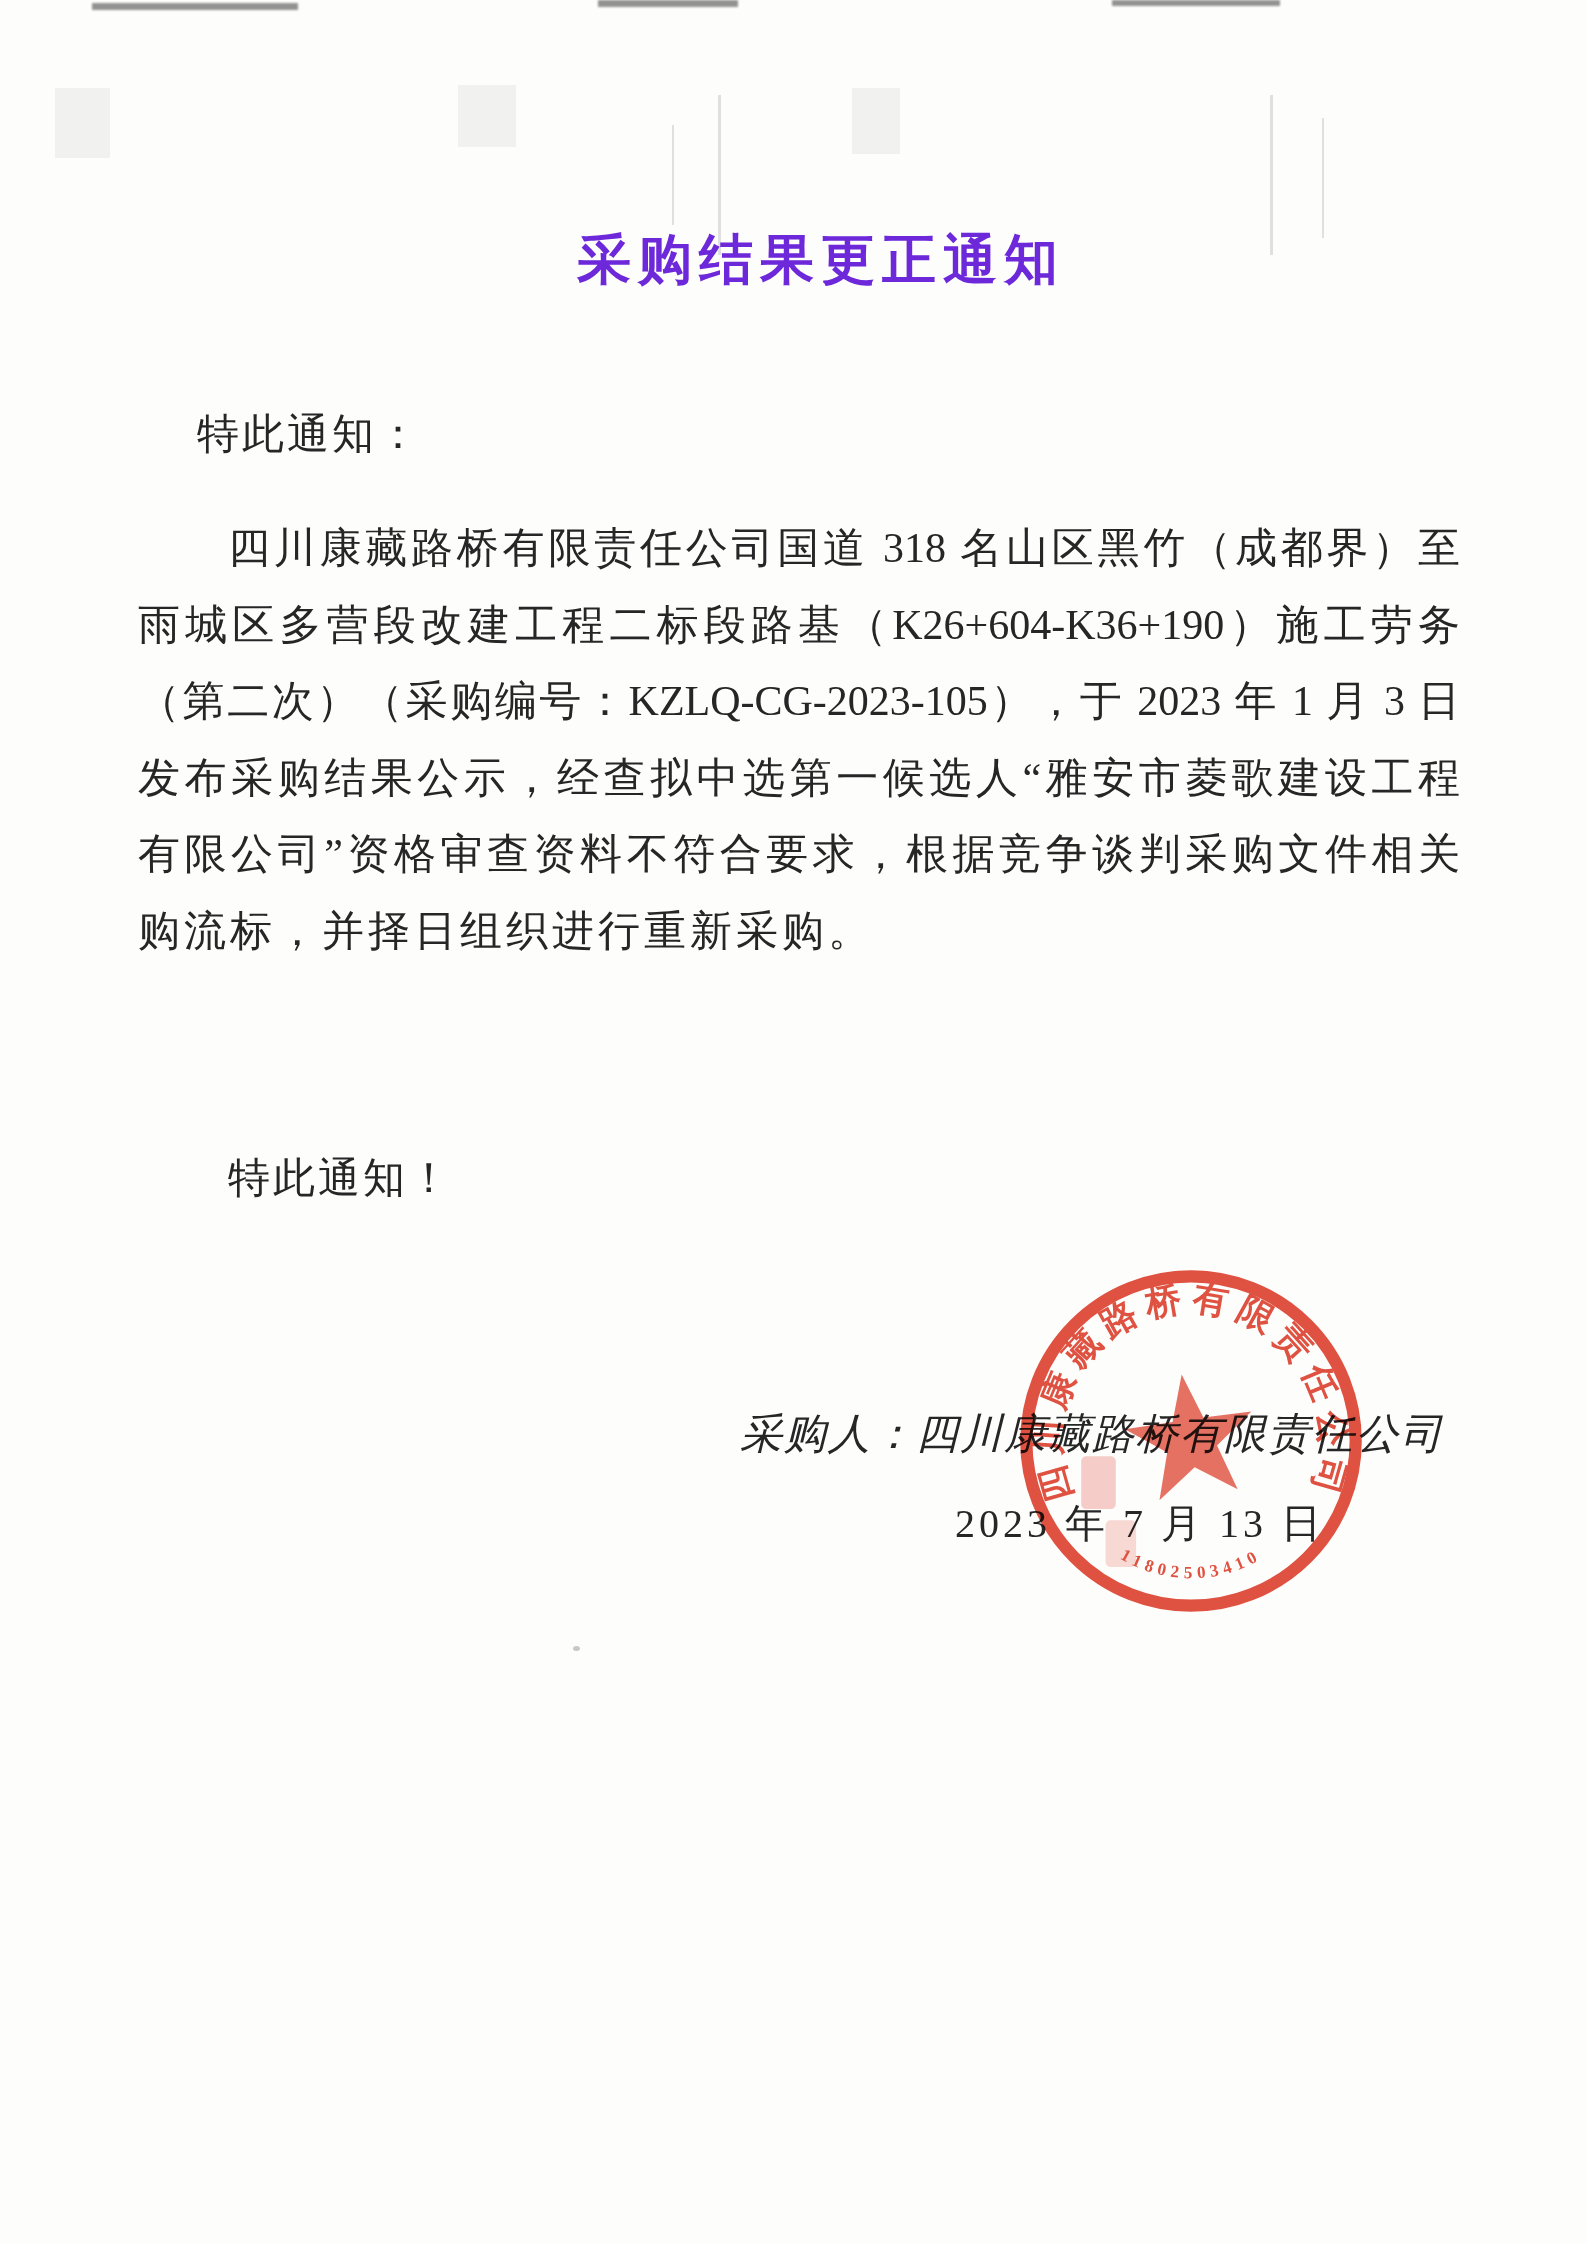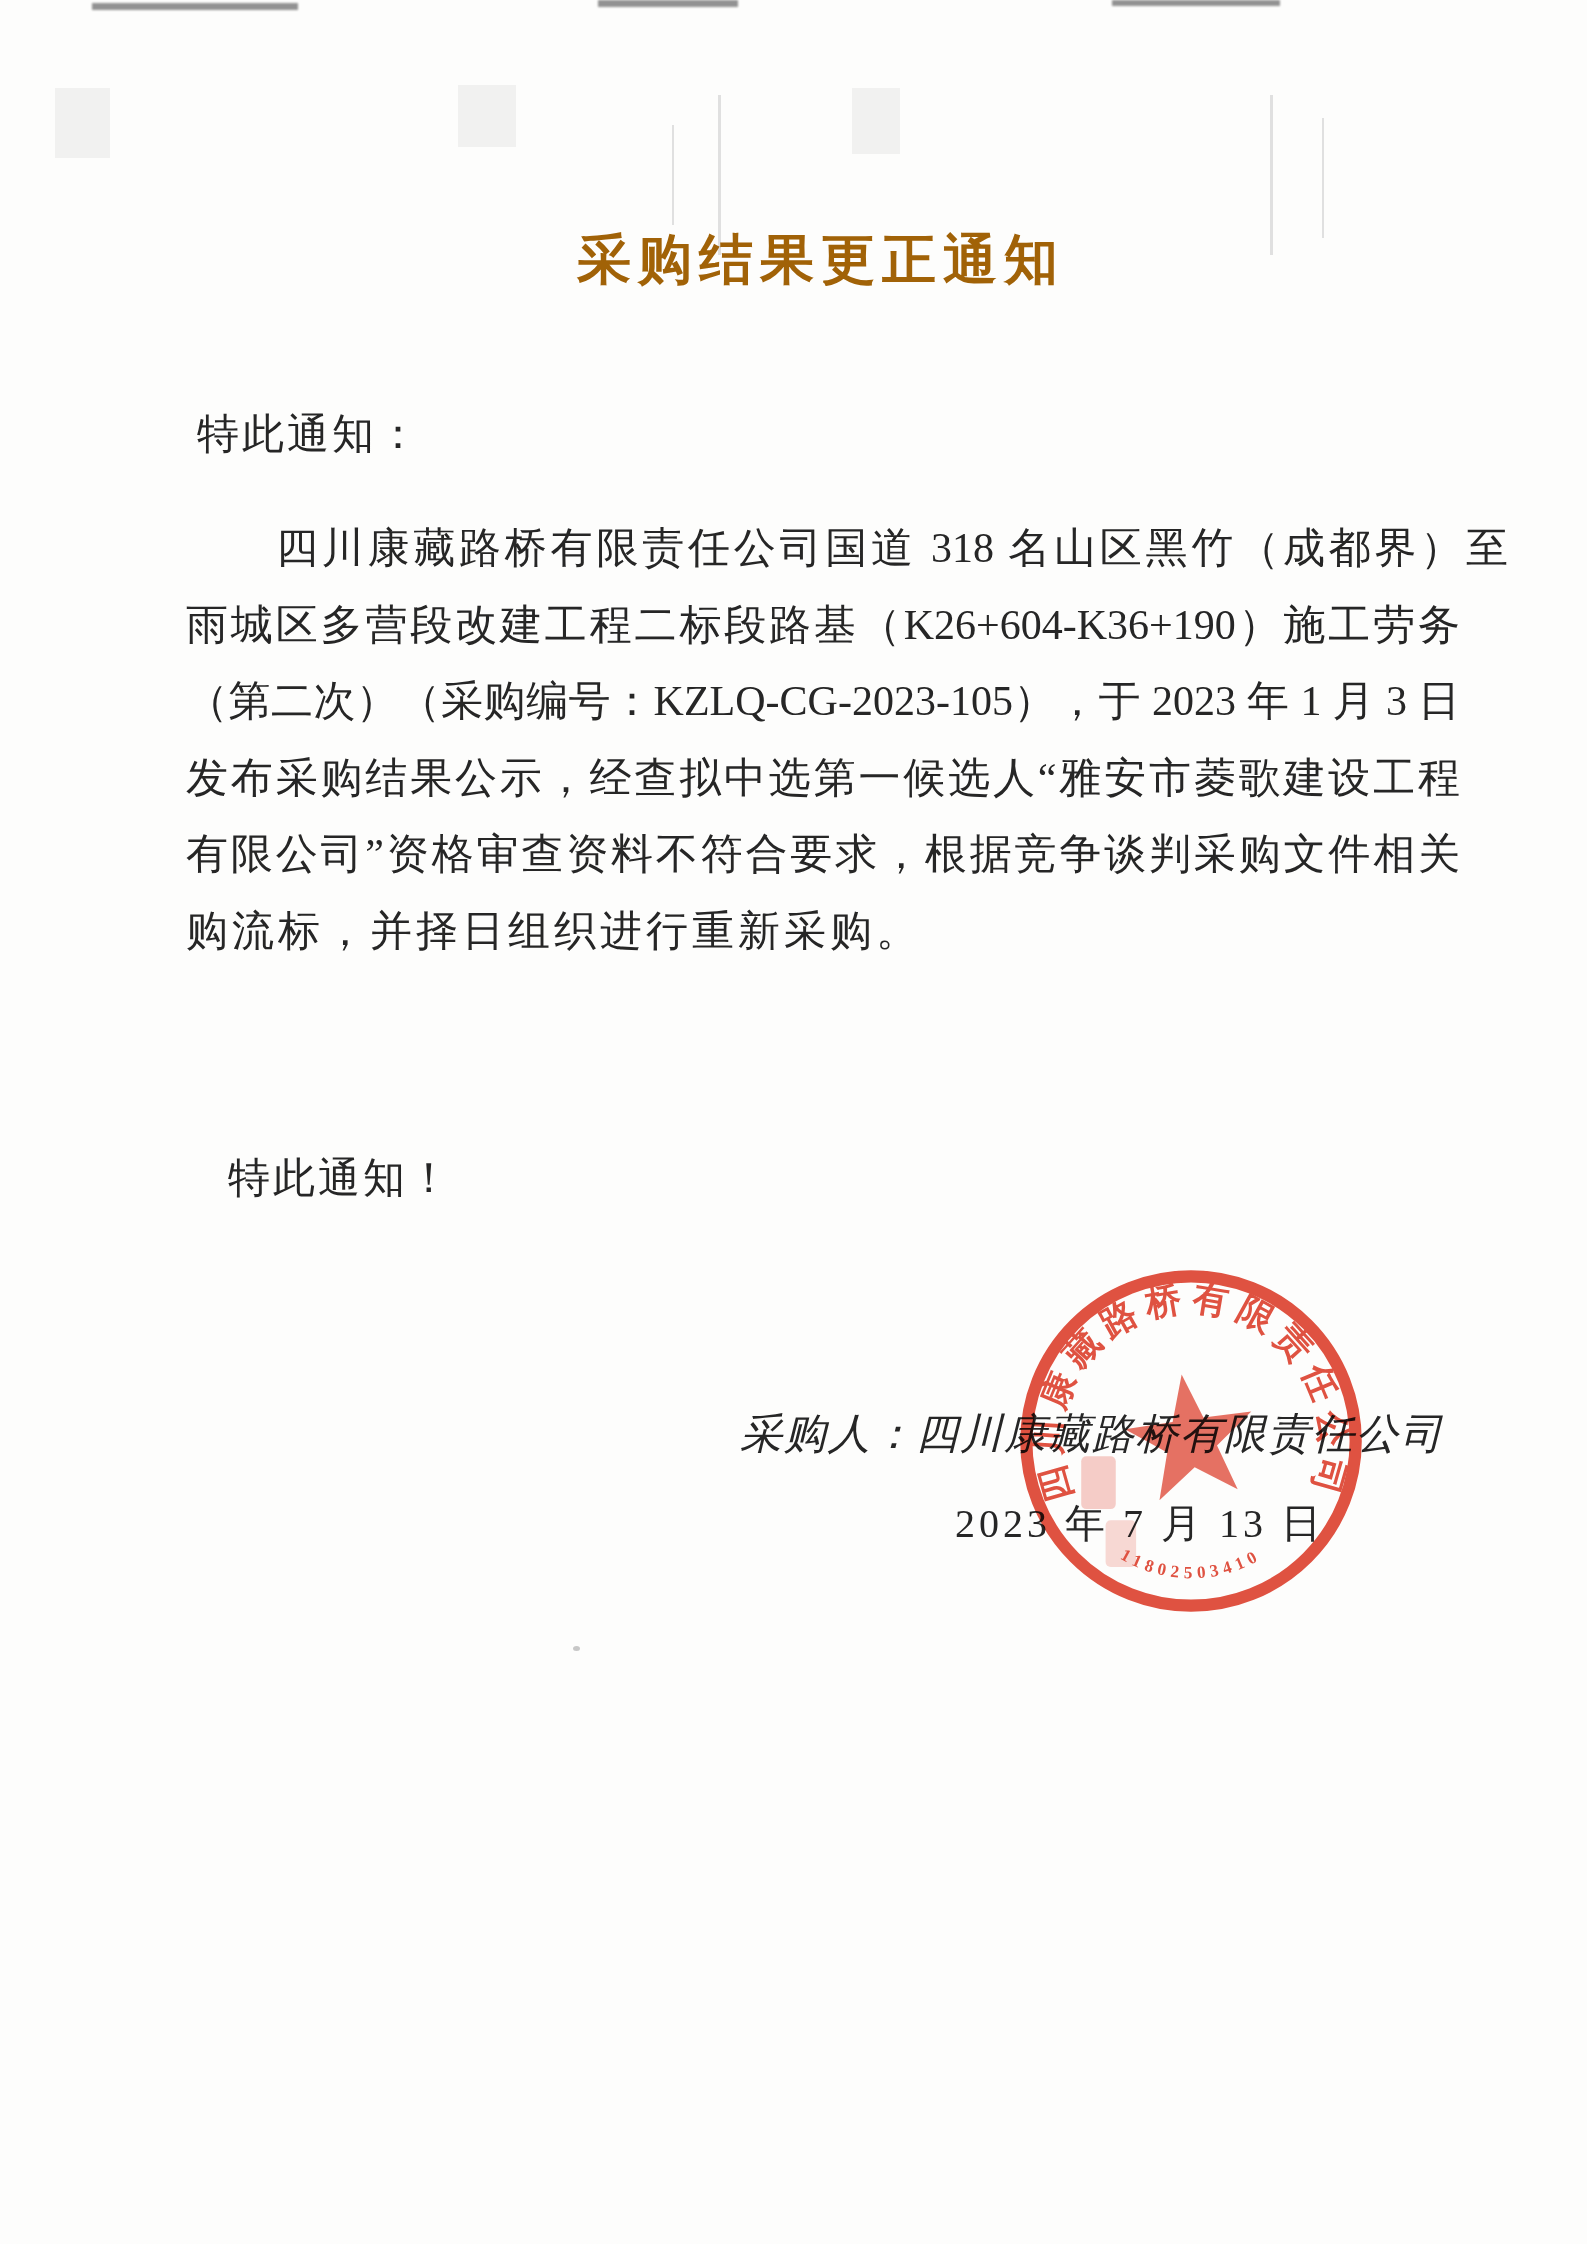--- a/index.html
+++ b/index.html
@@ -16,36 +16,35 @@
   .artifact{position:absolute;pointer-events:none;}
   .streak-dark{background:#3c3c3c;opacity:.55;filter:blur(1px);}
   .box-light{background:#d9d9d9;opacity:.35;}
   .line-light{background:#c9c9c9;opacity:.55;}
   .speck{background:#b9b9b9;opacity:.8;border-radius:50%;}
 
   .title{
     position:absolute;left:160px;top:224px;width:1322px;
     text-align:center;
     font-size:54px;font-weight:bold;letter-spacing:7px;
-    color:#a16207;
+    color:#6d28d9;
   }
   .salutation{
     position:absolute;left:197px;top:406px;
     font-size:42px;letter-spacing:3px;
   }
   .body-block{
     position:absolute;left:138px;top:510px;width:1322px;
     font-size:42px;
   }
   .bline{
     line-height:76.5px;height:76.5px;
     text-align:justify;text-align-last:justify;
     text-justify:inter-character;
     white-space:nowrap;
-    margin-left:48px;
   }
   .bline.indent{padding-left:90px;width:1232px;}
   .bline.last{text-align:center;text-align-last:left;letter-spacing:4px;}
   .closing{
     position:absolute;left:228px;top:1150px;
     font-size:42px;letter-spacing:3px;
   }
   .buyer-line{
     position:absolute;left:740px;top:1406px;
     font-size:42px;letter-spacing:2px;font-style:italic;

